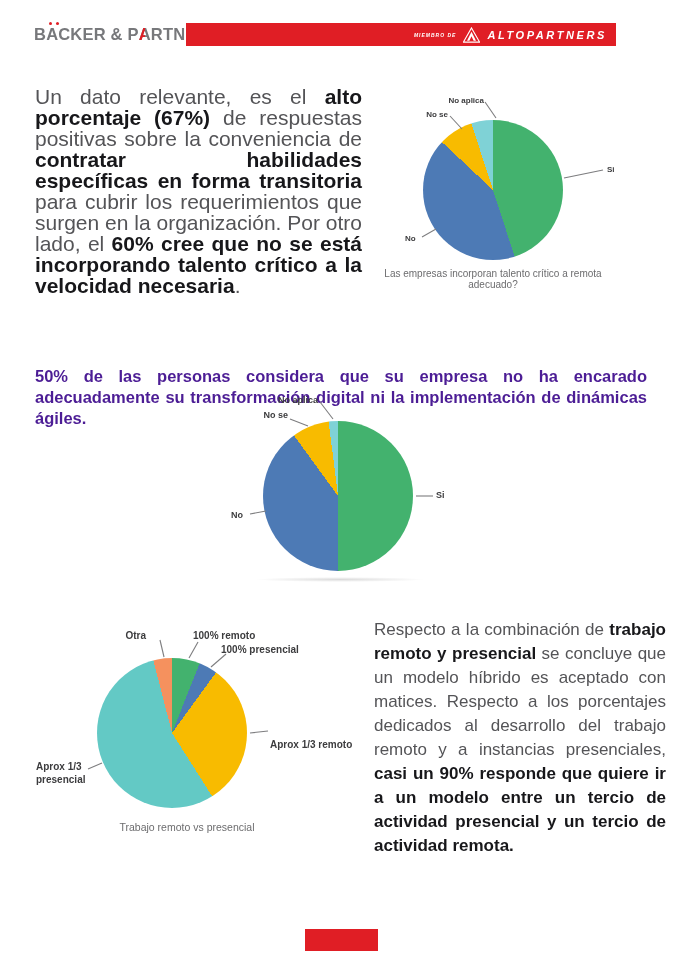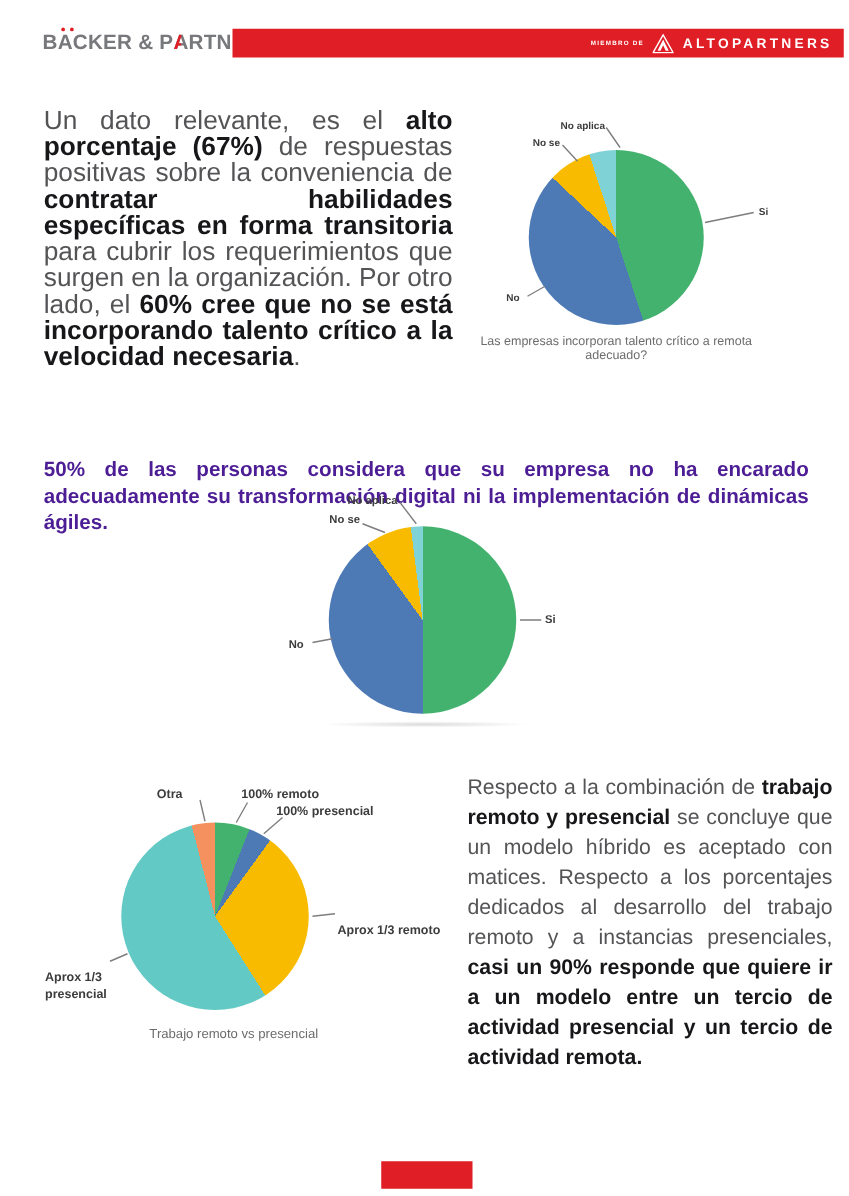--- a/index.html
+++ b/index.html
@@ -10,22 +10,22 @@
 
   
   .brand{ position:absolute; left:34px; top:25px; font-size:16.5px; font-weight:600;
           letter-spacing:.2px; color:#77787b; white-space:nowrap; }
   .brand .umlaut{ position:relative; display:inline-block; }
   .brand .umlaut::before{ content:""; position:absolute; left:3px; top:-3px; width:3px; height:3px;
           border-radius:50%; background:var(--red); box-shadow:7px 0 0 var(--red); }
   .brand .redA{ position:relative; display:inline-block; }
   .brand .redA .ov{ position:absolute; left:0; top:0; color:var(--red);
           clip-path:polygon(0 0,52% 0,52% 100%,0 100%); }
-  .redbar{ position:absolute; left:186px; top:23px; width:489px; height:23px; background:var(--red);
-          display:flex; align-items:center; justify-content:flex-end; gap:7px; padding-right:9px; }
+  .redbar{ position:absolute; left:186px; top:23px; width:430px; height:23px; background:var(--red);
+          display:flex; align-items:center; justify-content:flex-end; gap:7px; padding-right:9px;font-style:italic; }
   .miembro{ color:#fff; font-size:5px; letter-spacing:1px; font-weight:700; }
   .apartners{ color:#fff; font-size:11px; letter-spacing:2.6px; font-weight:700; }
 
   
   .para{ position:absolute; text-align:justify; color:#545457; }
   .para .b{ font-weight:700; color:#17171a; }
   .para1{ left:35px; top:86px; width:327px; font-size:21px; line-height:21px; }
   .statement{ position:absolute; left:35px; top:322px; width:612px; font-size:16.5px; line-height:21px;
           font-weight:700; color:#4c1d95; text-align:justify;margin-top:44px; }
   .para3{ left:374px; top:618px; width:292px; font-size:17px; line-height:24px; }
@@ -106,21 +106,21 @@
       <line x1="130" y1="20" x2="134" y2="37"></line>
       <line x1="168" y1="22" x2="159" y2="38"></line>
       <line x1="196" y1="34" x2="181" y2="47"></line>
       <line x1="220" y1="113" x2="238" y2="111"></line>
       <line x1="58" y1="149" x2="72" y2="143"></line>
     </svg>
     <span class="pie-label lbl-right" style="left:66px; top:10px; width:50px;">Otra</span>
     <span class="pie-label" style="left:163px; top:10px;">100% remoto</span>
     <span class="pie-label" style="left:191px; top:24px;">100% presencial</span>
     <span class="pie-label" style="left:240px; top:106px;margin-top:13px;">Aprox 1/3 remoto</span>
-    <span class="pie-label wrap2line" style="left:6px; top:140px;margin-top:16px;">Aprox 1/3 presencial</span>
+    <span class="pie-label wrap2line" style="left:6px; top:140px;">Aprox 1/3 presencial</span>
     <div class="caption">Trabajo remoto vs presencial</div>
   </div>
 
   <p class="para para3"><span>Respecto a la combinación de </span><span class="b">trabajo remoto y presencial</span><span> se concluye que un modelo híbrido es aceptado con matices. Respecto a los porcentajes dedicados al desarrollo del trabajo remoto y a instancias presenciales, </span><span class="b">casi un 90% responde que quiere ir a un modelo entre un tercio de actividad presencial y un tercio de actividad remota.</span></p>
 
   <div class="footer-accent"></div>
 
 </div>
 
 </body></html>

